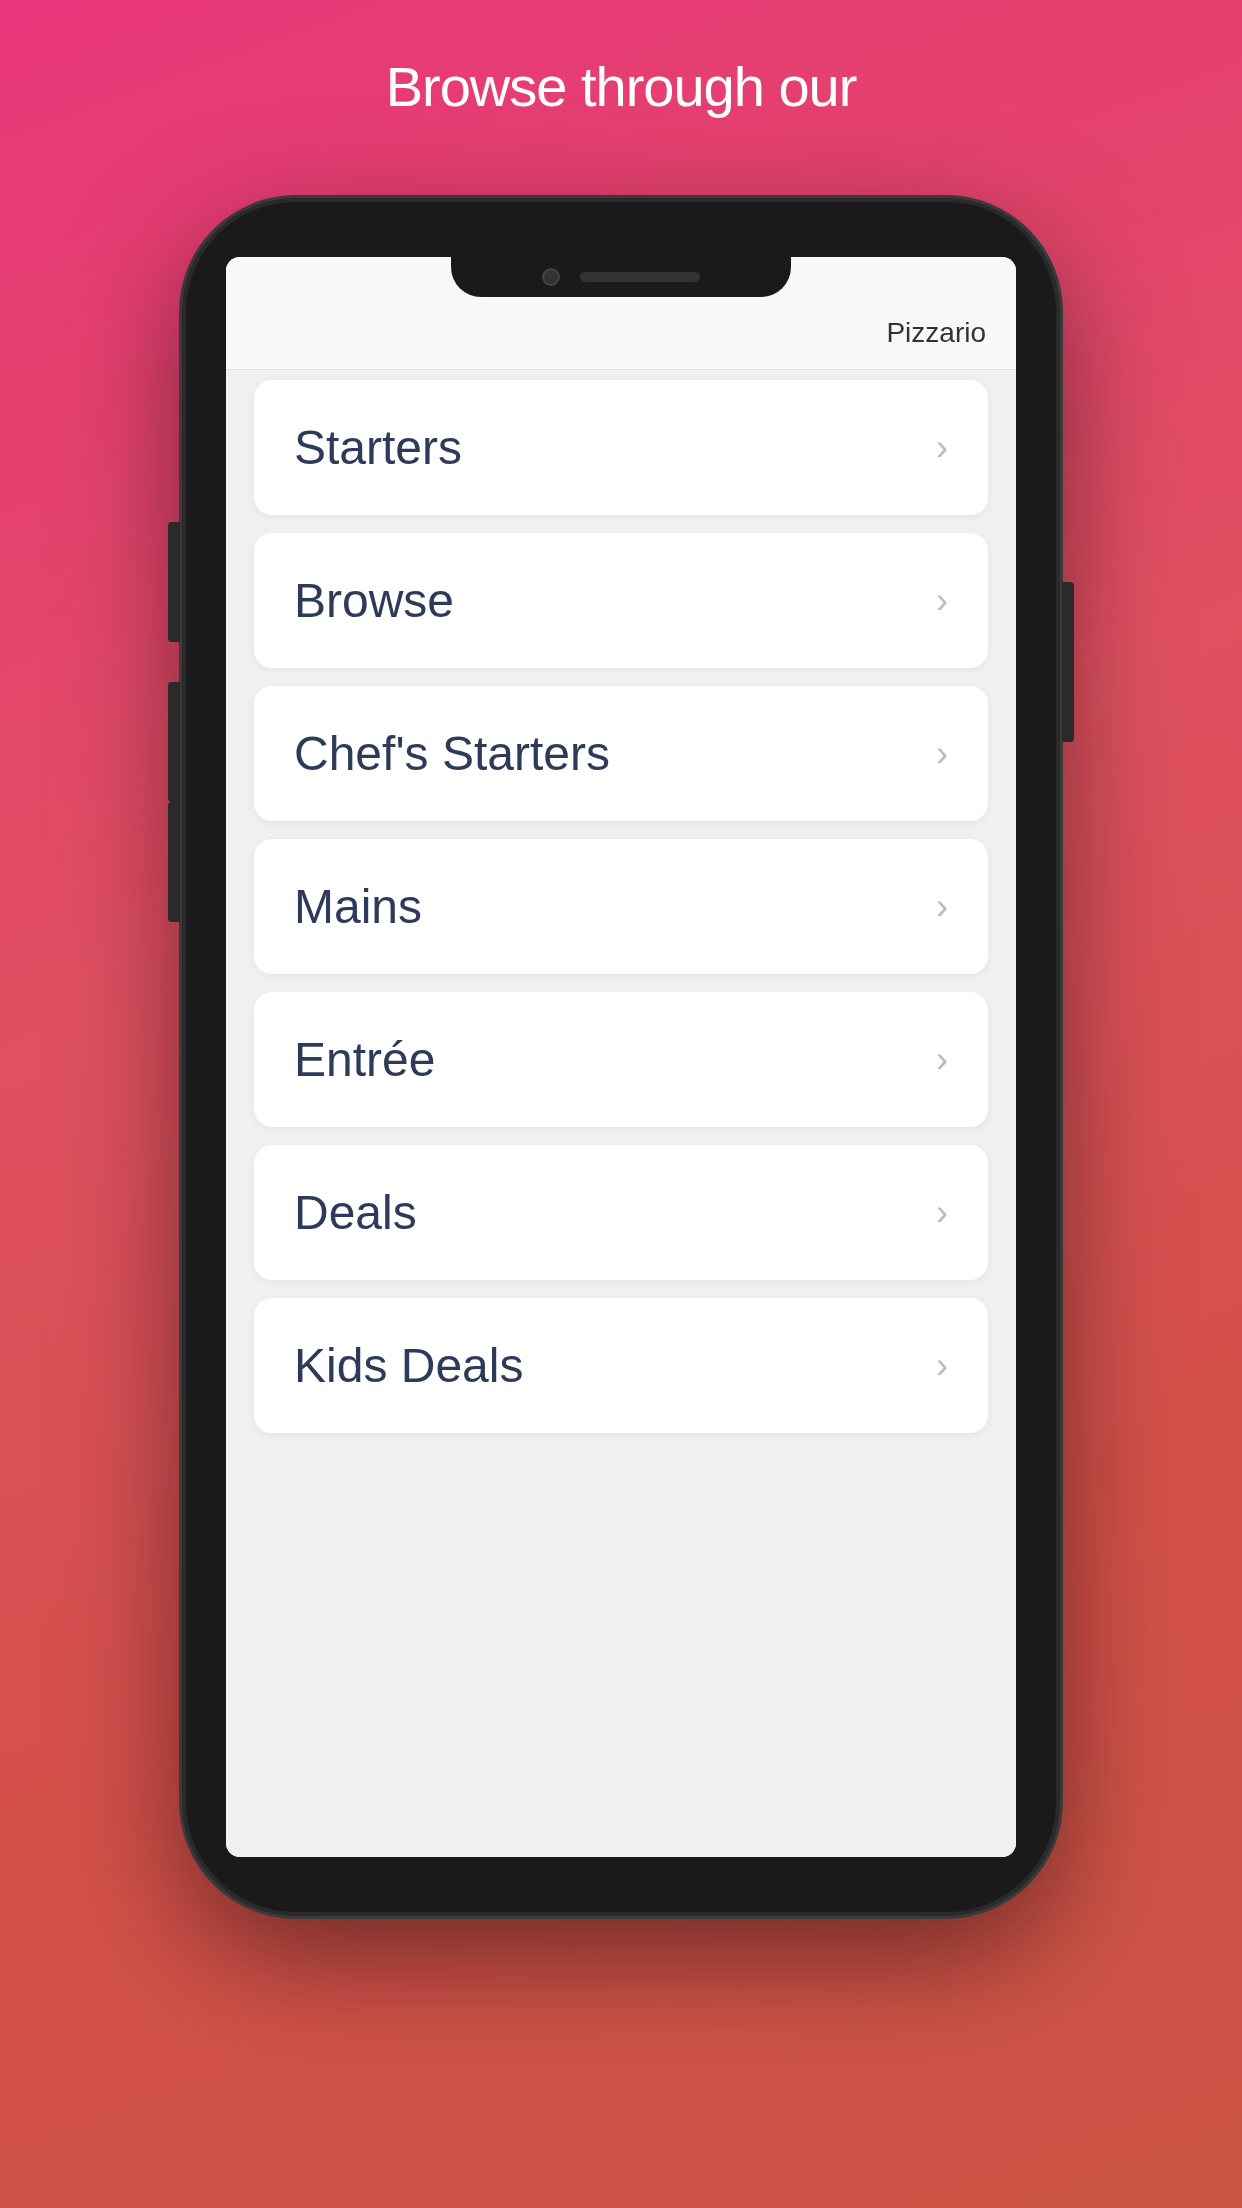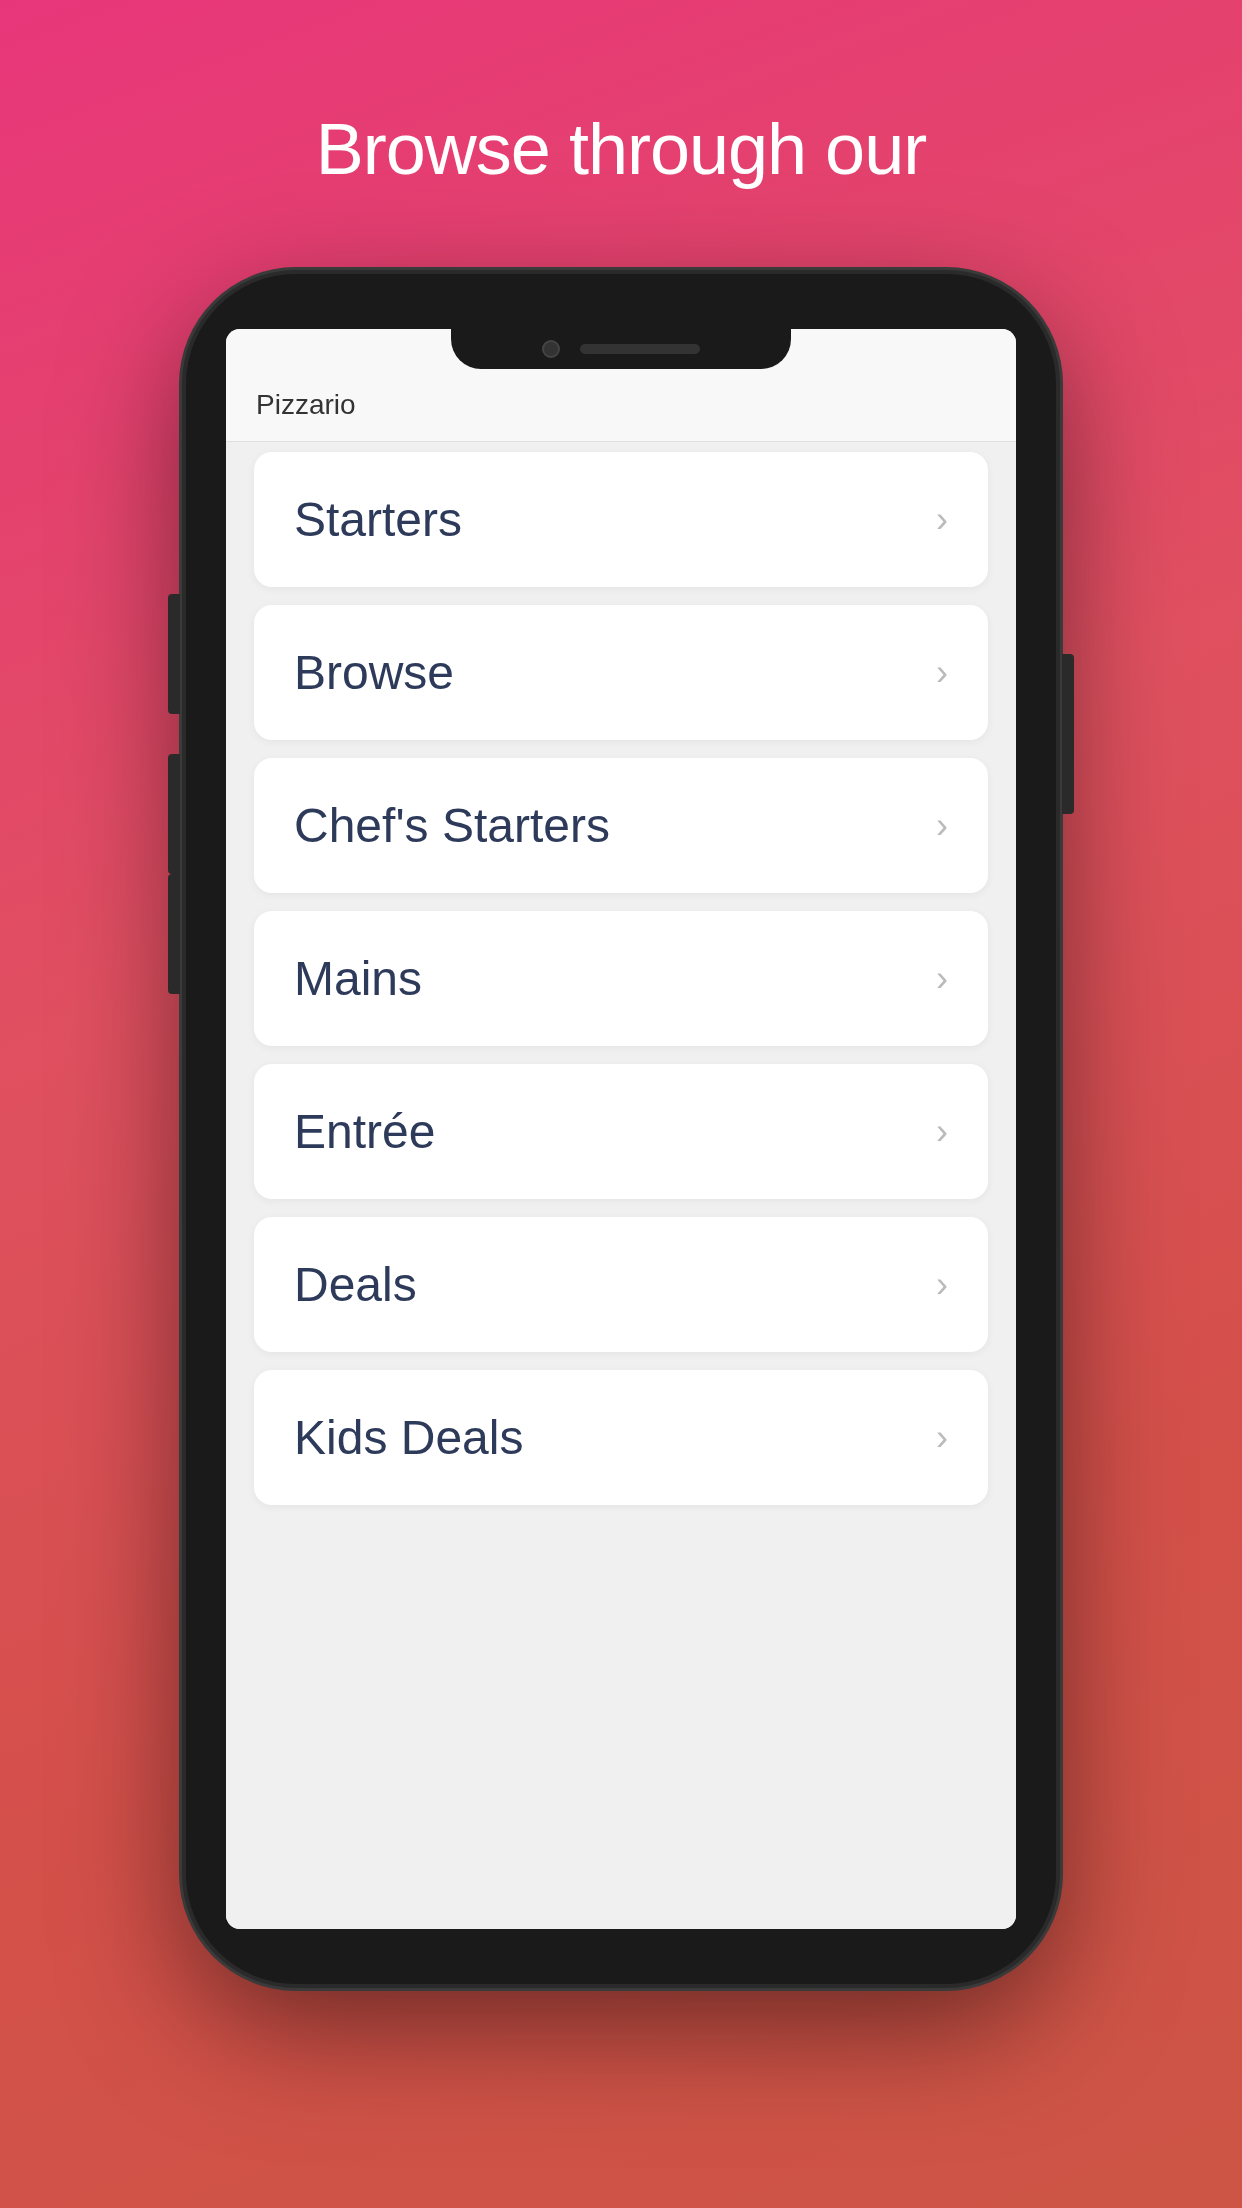--- a/index.html
+++ b/index.html
@@ -16,24 +16,24 @@
       display: flex;
       flex-direction: column;
       align-items: center;
       font-family: -apple-system, 'Helvetica Neue', Helvetica, Arial, sans-serif;
       overflow: hidden;
       position: relative;
     }
 
     .headline {
       color: white;
-      font-size: 72px;
+      font-size: 56px;
       font-weight: 300;
       text-align: center;
-      margin-top: 104px;
+      margin-top: 52px;
       margin-bottom: 80px;
       line-height: 1.25;
       letter-spacing: -1px;
       padding: 0 80px;
     }
 
     
     .phone-frame {
       width: 870px;
       height: 1710px;
@@ -116,20 +116,21 @@
       border-radius: 6px;
     }
 
     
     .app-screen {
       width: 100%;
       height: 100%;
       background: #f0f0f0;
       display: flex;
       flex-direction: column;
+      text-align: right;
     }
 
     
     .nav-bar {
       background: #f8f8f8;
       padding: 60px 30px 20px;
       border-bottom: 1px solid #e0e0e0;
       flex-shrink: 0;
     }
 

